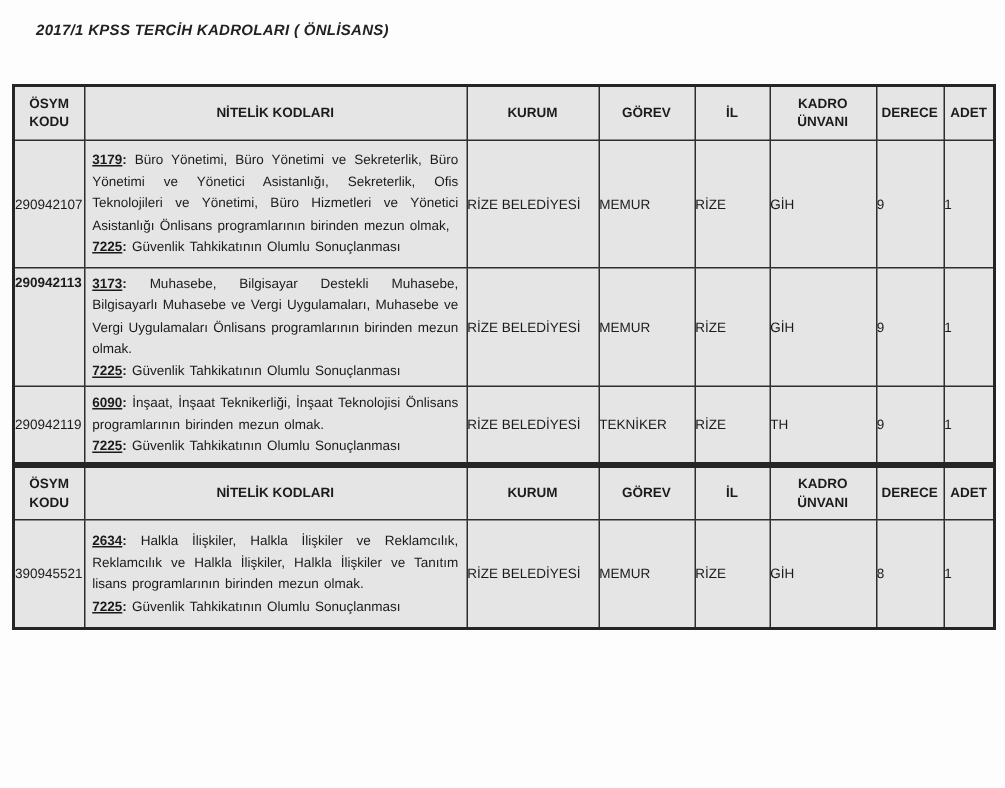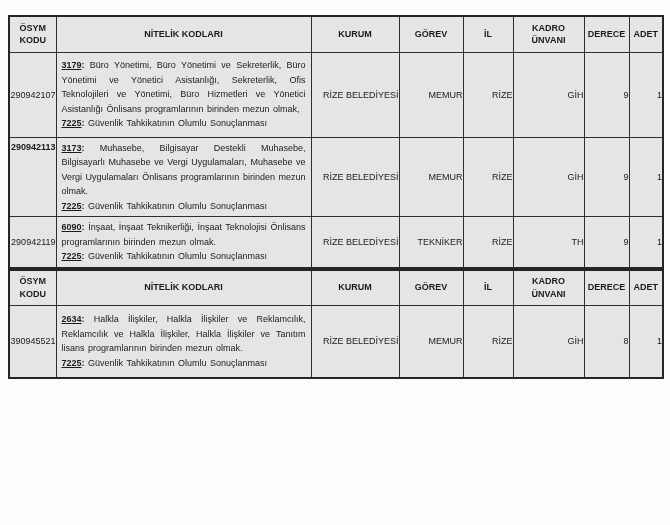--- a/index.html
+++ b/index.html
@@ -36,21 +36,21 @@
     color: #1b1b1b;
   }
   .kpss-table th {
     font-weight: bold;
     text-align: center;
     line-height: 1.4;
     padding: 2px 1px;
   }
   .kpss-table thead tr { height: 36px; }
 
-  .c-center { text-align: right; vertical-align: middle; }
+  .c-center { text-align: left; vertical-align: middle; }
   .va-top   { vertical-align: top; padding-top: 4px; font-weight: bold; }
 
   .c-nitelik {
     padding: 3px 5px 3px 5px;
     vertical-align: middle;
   }
   .nline {
     text-align: justify;
     line-height: 14.5px;
     word-spacing: 1px;
@@ -61,20 +61,21 @@
   .row-1 { height: 85px; }
   .row-2 { height: 66px; }
   .row-3 { height: 48px; }
   .row-l1 { height: 72px; }
 </style>
 </head>
 <body>
 
 <div class="page">
 
+  <h1 class="doc-title title-onlisans">2017/1 KPSS TERCİH KADROLARI ( ÖNLİSANS)</h1>
 
   <table class="kpss-table">
     <colgroup>
       <col style="width:47px">
         <col style="width:255px">
         <col style="width:88px">
         <col style="width:64px">
       <col style="width:50px">
         <col style="width:71px">
         <col style="width:45px">

